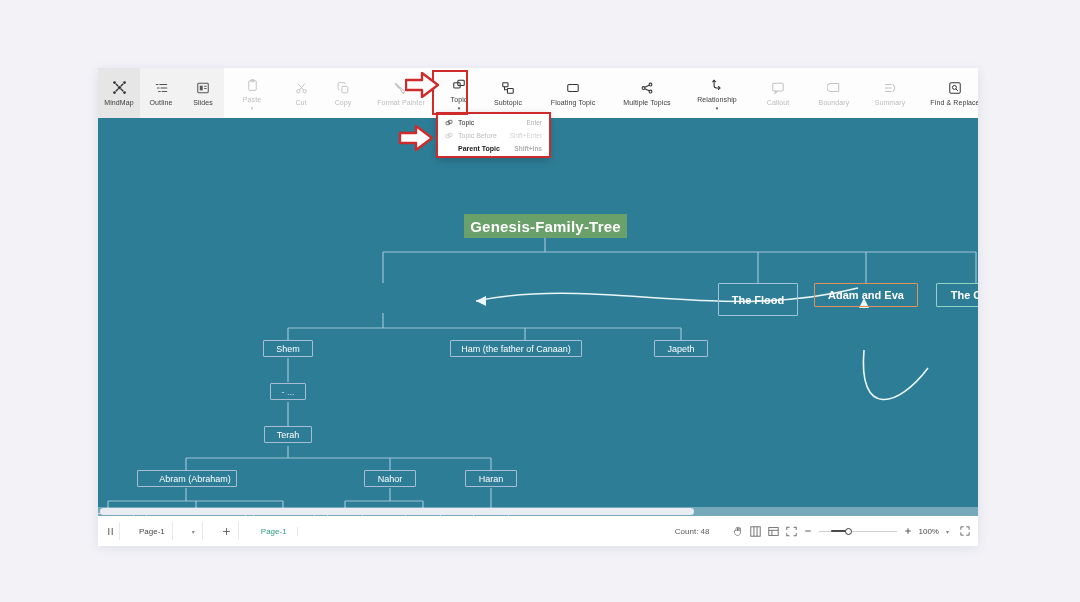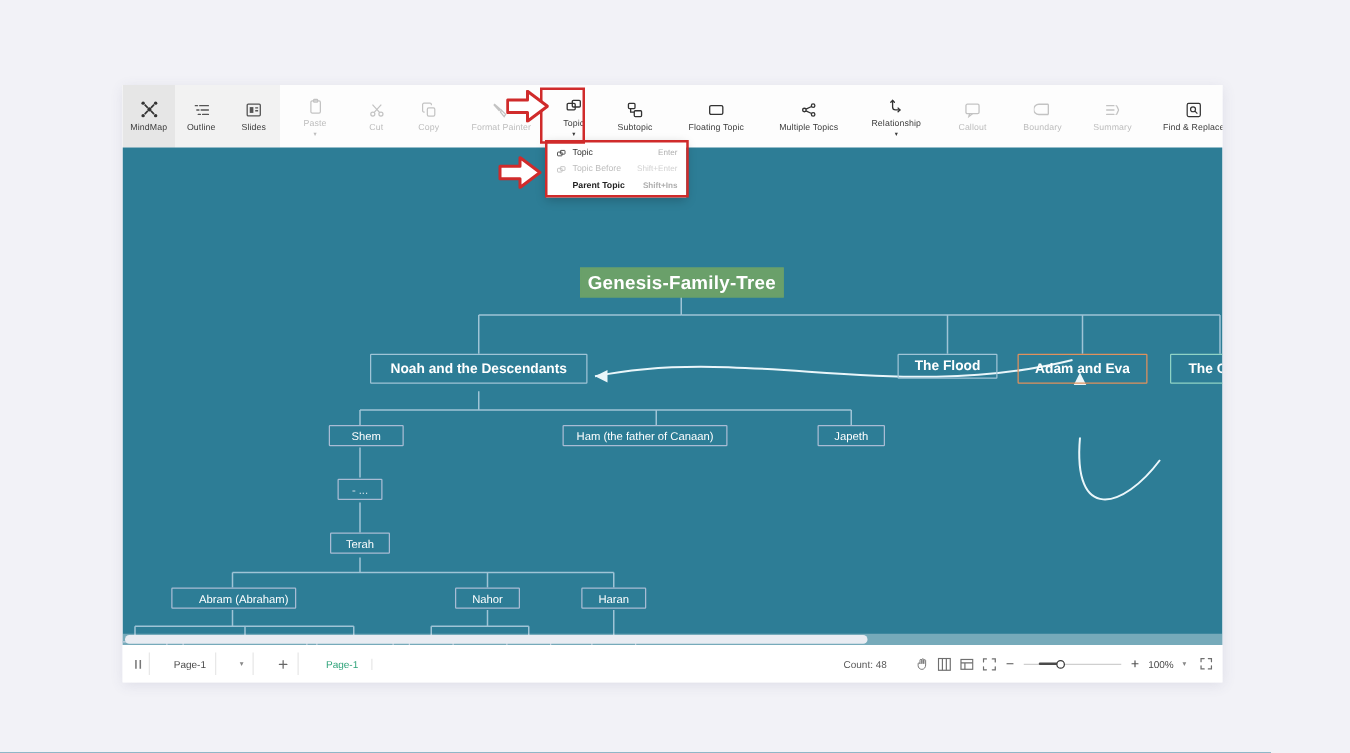--- a/index.html
+++ b/index.html
@@ -376,34 +376,31 @@
         <g fill="#eaf6fa">
           <polygon points="378,183 388,178 388,188"></polygon>
           <polygon points="766,180 761,190 771,190"></polygon>
         </g>
       </svg>
 
       <div class="node root" style="left:366px;top:96px;width:163px;height:24px;">
         <span>Genesis-Family-Tree</span>
       </div>
 
-      <div class="node lvl1" style="left:198px;top:165px;width:174px;height:24px;">
-        <span>Noah and the Descendants</span>
-      </div>
-      <div class="node lvl1" style="left:620px;top:165px;width:80px;height:20px;justify-content:center;">
+      <div class="node lvl1" style="left:620px;top:165px;width:80px;height:33px;justify-content:center;">
         <span>The Flood</span>
       </div>
       <div class="node lvl1 hl" style="left:716px;top:165px;width:104px;height:24px;">
         <span>Adam and Eva</span>
       </div>
       <div class="node lvl1 teal" style="left:838px;top:165px;width:60px;height:24px;">
         <span>The C</span>
       </div>
 
-      <div class="node sub" style="left:165px;top:222px;width:60px;height:17px;">
+      <div class="node sub" style="left:165px;top:222px;width:50px;height:17px;">
         <span>Shem</span>
       </div>
       <div class="node sub" style="left:352px;top:222px;width:132px;height:17px;">
         <span>Ham (the father of Canaan)</span>
       </div>
       <div class="node sub" style="left:556px;top:222px;width:54px;height:17px;">
         <span>Japeth</span>
       </div>
 
       <div class="node sub dots" style="left:172px;top:265px;width:36px;height:17px;">

